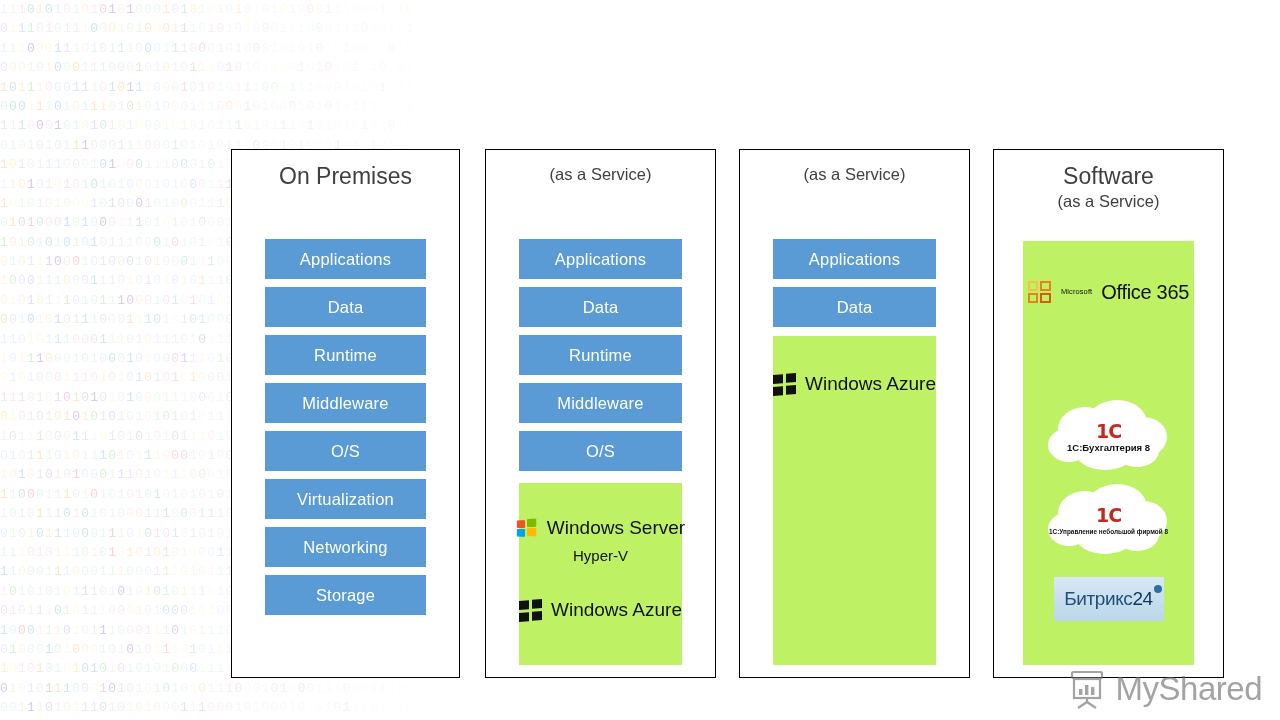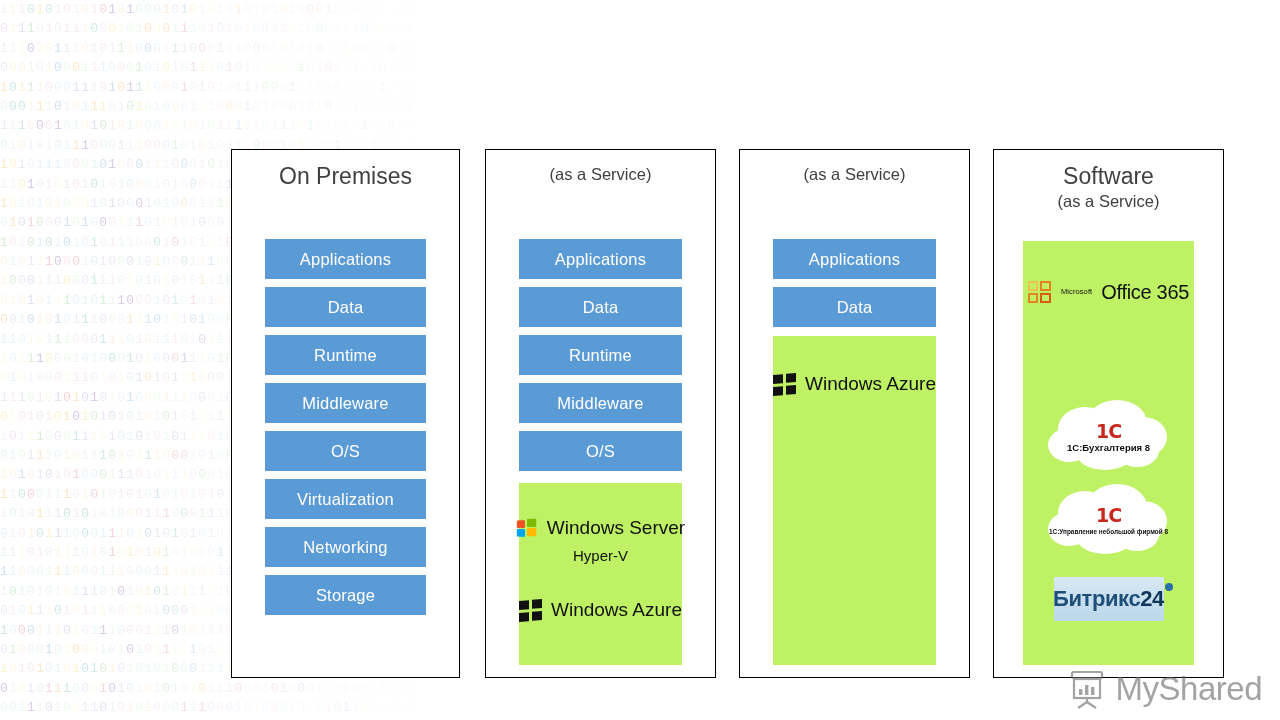--- a/index.html
+++ b/index.html
@@ -131,21 +131,21 @@
   }
 
   
   .bitrix{
     position:absolute;left:50%;transform:translateX(-50%);
     width:110px;height:44px;
     background:linear-gradient(180deg,#D8E9F3 0%,#C6DEEE 55%,#BCD8EA 100%);
     display:flex;align-items:center;justify-content:center;
   }
   .bitrix-text{
-    font-size:22px;color:#1F4E79;font-weight:700;letter-spacing:-.4px;
+    font-size:19px;color:#1F4E79;font-weight:400;letter-spacing:-.4px;
     position:relative;
   }
   .bitrix-text .num{color:#10365C;}
   .bitrix-dot{
     position:absolute;right:-9px;top:-3px;width:8px;height:8px;border-radius:50%;
     background:#2C6FA8;
   }
 
   
   #watermark{

